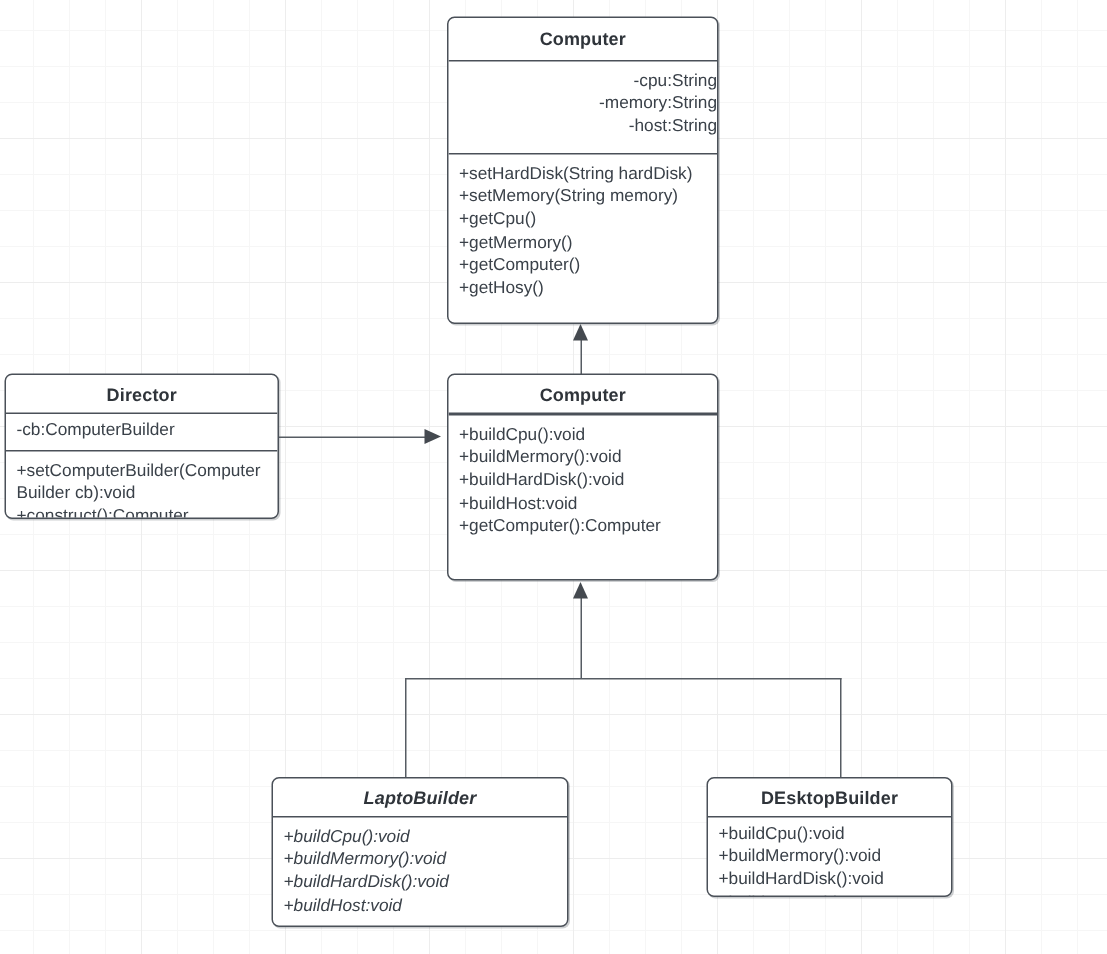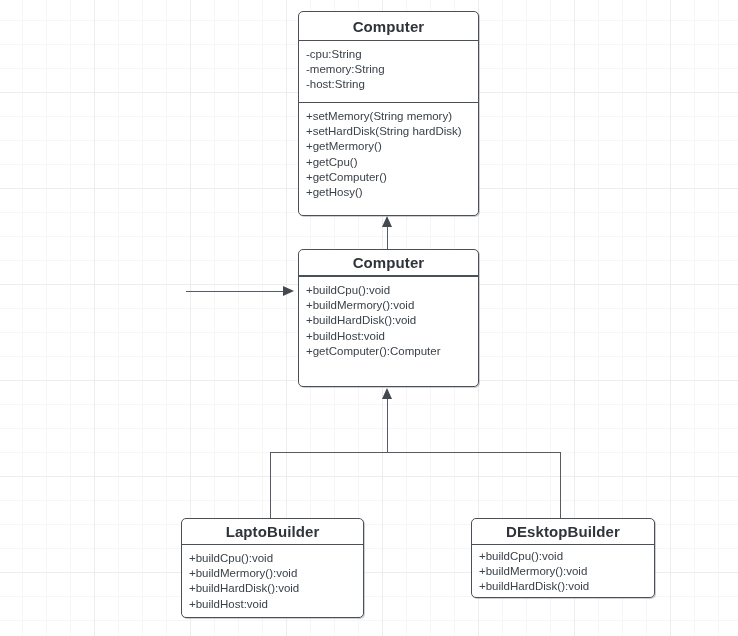--- a/index.html
+++ b/index.html
@@ -32,21 +32,21 @@
     box-sizing: border-box;
     background: #ffffff;
     border: 1.3px solid #4a5058;
     border-radius: 5px;
     box-shadow: 1px 1px 0 rgba(90,95,102,0.30);
     overflow: hidden;
   }
   .uml-title {
     text-align: center;
     font-weight: bold;
-    font-size: 15px;
+    font-size: 12px;
     color: #2f343a;
     letter-spacing: 0.1px;
     box-sizing: border-box;
     display: flex;
     align-items: center;
     justify-content: center;
   }
   .uml-sep {
     height: 0;
     border-top: 1.2px solid #4a5058;
@@ -102,62 +102,74 @@
 
   <div class="edge-v" style="left:387px; top:398px; height:54px;"></div>
   <div class="arrow-up" style="left:382px; top:388px;"></div>
   <div class="edge-h" style="left:270px; top:452px; width:291px;"></div>
   <div class="edge-v" style="left:270px; top:452px; height:66px;"></div>
   <div class="edge-v" style="left:560px; top:452px; height:66px;"></div>
 
   <div class="uml-class" style="left:298px; top:11px; width:181px; height:205px;">
     <div class="uml-title" style="height:28px;">Computer</div>
     <div class="uml-sep"></div>
-    <div class="uml-compartment" style="height:61px;">
+    <div class="uml-compartment" style="height:61px;text-align:right;">
       <div class="uml-line">-cpu:String</div>
       <div class="uml-line">-memory:String</div>
       <div class="uml-line">-host:String</div>
     </div>
     <div class="uml-sep"></div>
     <div class="uml-compartment">
+      <div class="uml-line">+setHardDisk(String hardDisk)</div>
       <div class="uml-line">+setMemory(String memory)</div>
-      <div class="uml-line">+setHardDisk(String hardDisk)</div>
+      <div class="uml-line">+getCpu()</div>
       <div class="uml-line">+getMermory()</div>
-      <div class="uml-line">+getCpu()</div>
       <div class="uml-line">+getComputer()</div>
       <div class="uml-line">+getHosy()</div>
     </div>
   </div>
 
+  <div class="uml-class" style="left:3px; top:249px; width:183px; height:97px;">
+    <div class="uml-title" style="height:25px;">Director</div>
+    <div class="uml-sep"></div>
+    <div class="uml-compartment" style="height:24px; padding-top:4px;">
+      <div class="uml-line">-cb:ComputerBuilder</div>
+    </div>
+    <div class="uml-sep"></div>
+    <div class="uml-compartment" style="padding-right:4px;">
+      <div class="uml-line">+setComputerBuilder(ComputerBuilder cb):void</div>
+      <div class="uml-line">+construct():Computer</div>
+    </div>
+  </div>
 
   <div class="uml-class" style="left:298px; top:249px; width:181px; height:138px;">
     <div class="uml-title" style="height:25px;">Computer</div>
     <div class="uml-sep"></div>
     <div class="uml-sep"></div>
     <div class="uml-compartment">
       <div class="uml-line">+buildCpu():void</div>
       <div class="uml-line">+buildMermory():void</div>
       <div class="uml-line">+buildHardDisk():void</div>
       <div class="uml-line">+buildHost:void</div>
       <div class="uml-line">+getComputer():Computer</div>
     </div>
   </div>
 
-  <div class="uml-class" style="left:181px; top:518px; width:183px; height:100px;">
+  <div class="uml-class" style="left:181px; top:518px; width:198px; height:100px;font-style:italic;">
     <div class="uml-title" style="height:25px;">LaptoBuilder</div>
     <div class="uml-sep"></div>
     <div class="uml-compartment">
       <div class="uml-line">+buildCpu():void</div>
       <div class="uml-line">+buildMermory():void</div>
       <div class="uml-line">+buildHardDisk():void</div>
       <div class="uml-line">+buildHost:void</div>
     </div>
   </div>
 
-  <div class="uml-class" style="left:471px; top:518px; width:184px; height:80px;">
+  <div class="uml-class" style="left:471px; top:518px; width:164px; height:80px;">
     <div class="uml-title" style="height:25px;">DEsktopBuilder</div>
     <div class="uml-sep"></div>
     <div class="uml-compartment" style="padding-top:4px;">
       <div class="uml-line">+buildCpu():void</div>
       <div class="uml-line">+buildMermory():void</div>
       <div class="uml-line">+buildHardDisk():void</div>
       <div class="uml-line">+buildHost:void</div>
     </div>
   </div>
 

